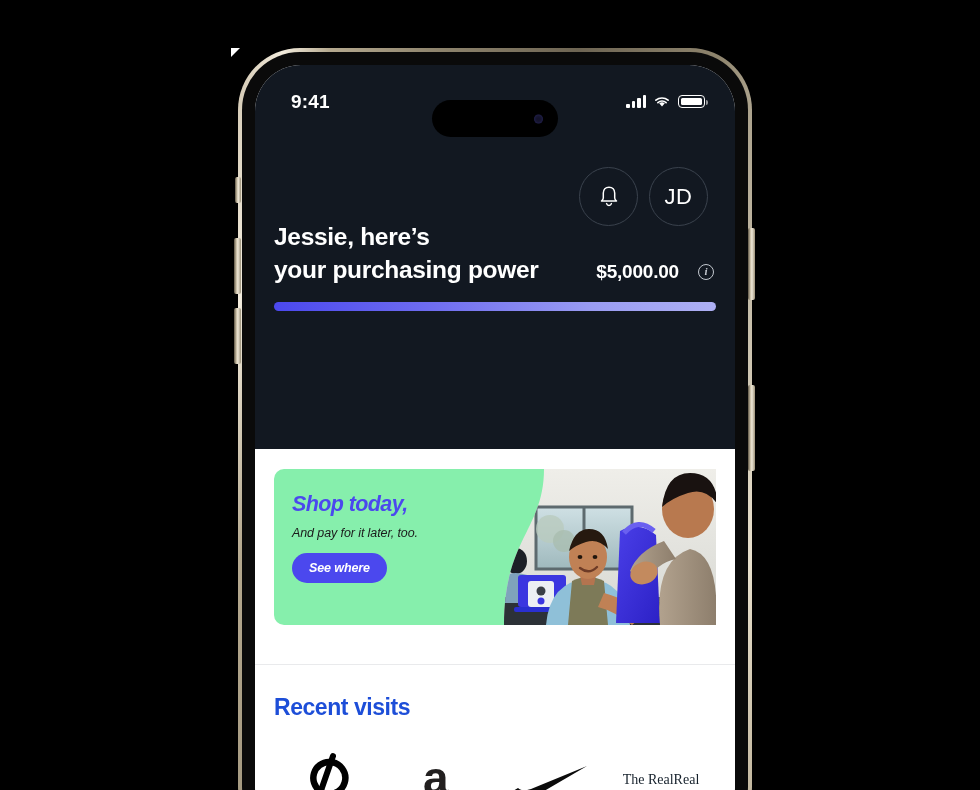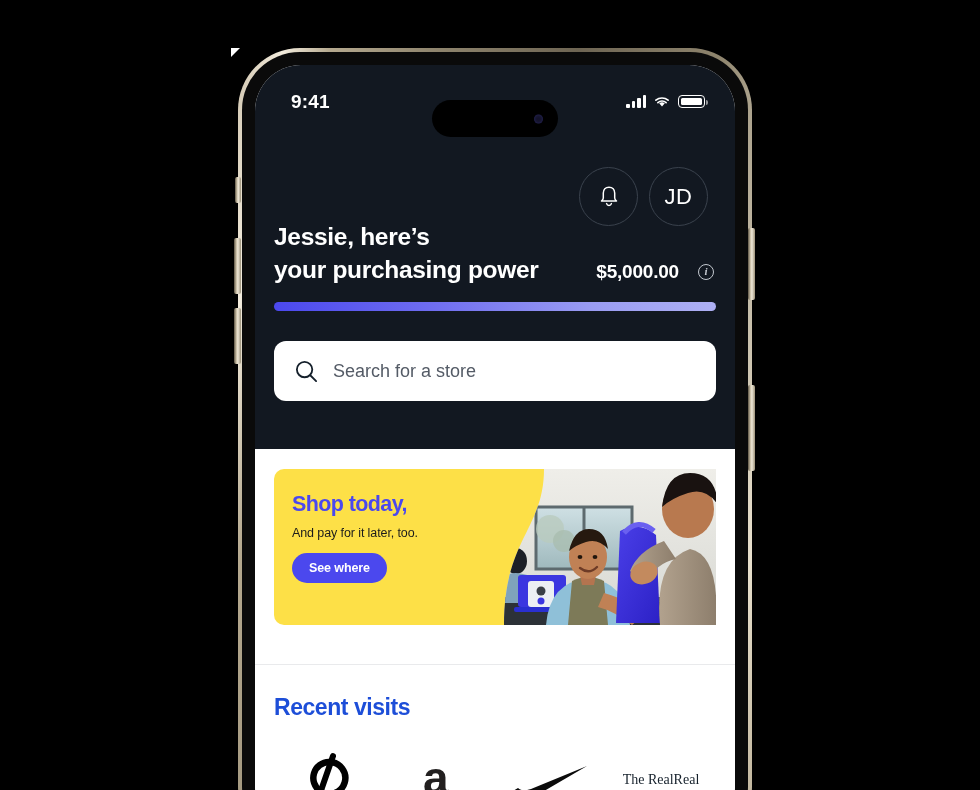--- a/index.html
+++ b/index.html
@@ -156,22 +156,23 @@
   .body-white{
     position:absolute; left:0; top:384px; width:480px; height:382px;
     background:#ffffff;
   }
 
   
   .promo{
     position:absolute; left:19px; top:20px;
     width:442px; height:156px;
     border-radius:10px 0 0 10px;
-    background:#fde047;
+    background:#86efac;
     overflow:hidden;
+    font-style:italic;
   }
   .promo-txt{ position:absolute; left:18px; top:22px; width:220px; z-index:3; }
   .promo-h{
     color:#4b48ee; font-size:21.5px; font-weight:bold;
     line-height:26px; letter-spacing:-.6px;
   }
   .promo-sub{
     color:#1b1b1b; font-size:12.5px; margin-top:9px; letter-spacing:-.1px;
   }
   .promo-btn{
@@ -261,27 +262,20 @@
             <div class="greet-l2">your purchasing power</div>
             <div class="power-amt">
               <span>$5,000.00</span>
               <span class="info-ic">i</span>
             </div>
           </div>
         </div>
 
         <div class="pw-bar"></div>
 
-        <div class="search-box">
-          <svg class="search-ic" viewBox="0 0 26 26">
-            <circle cx="11" cy="11" r="8" fill="none" stroke="#15202b" stroke-width="1.9"></circle>
-            <line x1="16.9" y1="16.9" x2="23" y2="23" stroke="#15202b" stroke-width="1.9" stroke-linecap="round"></line>
-          </svg>
-          <span class="search-ph">Search for a store</span>
-        </div>
       </div>
 
       <div class="body-white">
 
         <div class="promo">
           <div class="promo-txt">
             <div class="promo-h">Shop today,</div>
             <div class="promo-sub">And pay for it later, too.</div>
             <div class="promo-btn">See where</div>
           </div>

